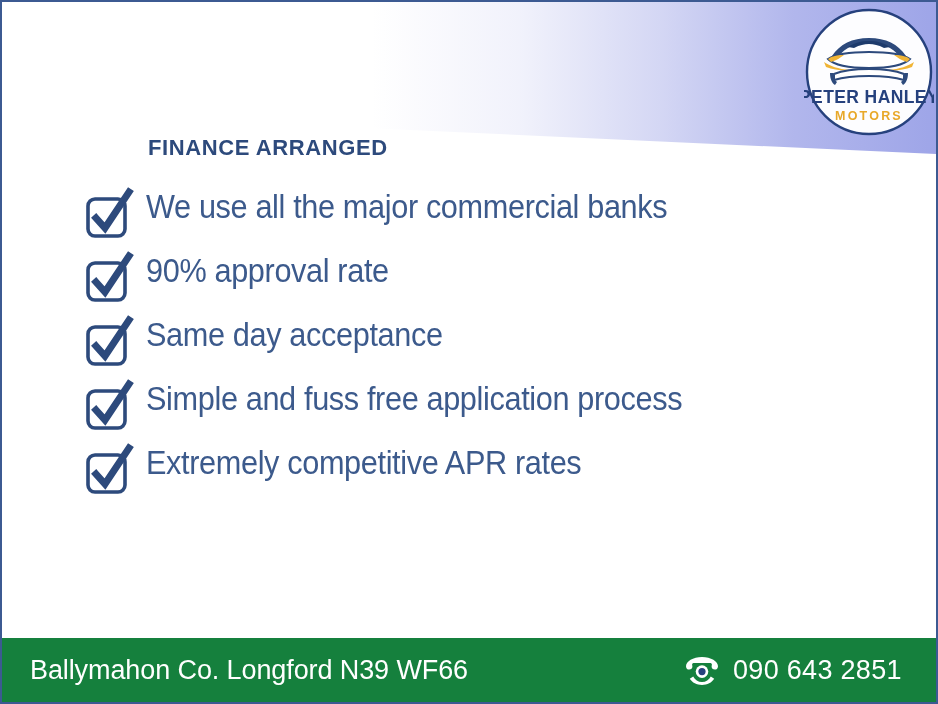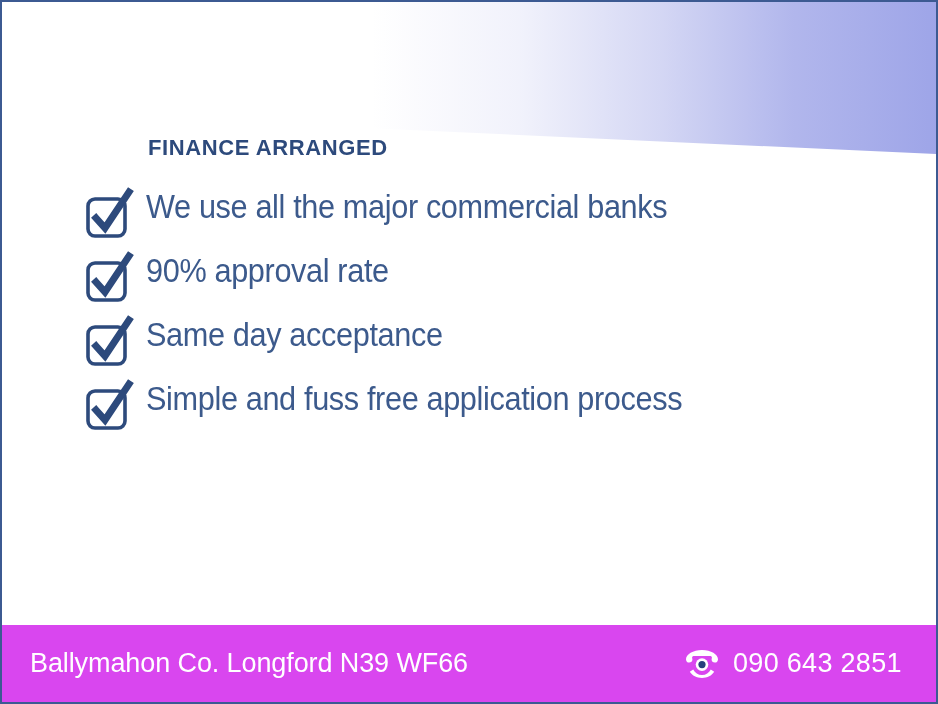--- a/index.html
+++ b/index.html
@@ -98,22 +98,22 @@
     transform: scaleX(0.93);
     transform-origin: left center;
   }
 
   
   .footer {
     position: absolute;
     left: 0;
     right: 0;
     bottom: 0;
-    height: 77px;
-    background: #d946ef;
+    height: 64px;
+    background: #15803d;
     display: flex;
     align-items: center;
   }
   .addr {
     position: absolute;
     left: 28px;
     color: #ffffff;
     font-size: 27px;
     letter-spacing: -0.1px;
     font-family: "Liberation Sans", sans-serif;
@@ -139,20 +139,39 @@
     white-space: nowrap;
   }
 </style>
 </head>
 <body>
 
 <div id="poster">
 
   <div class="wedge"></div>
 
+  <div class="logo">
+    <svg viewBox="0 0 130 130" xmlns="http://www.w3.org/2000/svg">
+      <circle cx="65" cy="65" r="62" fill="#fdfdff" stroke="#26417d" stroke-width="2.4"></circle>
+      <g>
+        <path d="M28 49 C36 37 48 31 65 31 C82 31 94 37 102 49 L96 50 C88 40 79 36 65 36 C51 36 42 40 34 50 Z" fill="#2d4a7c"></path>
+        <path d="M44 40 C52 35 58 34 65 34 C72 34 78 35 86 40 L80 41 C74 38 70 37 65 37 C60 37 56 38 50 41 Z" fill="#1d3a6b"></path>
+        <path d="M24 52 C30 48 40 45 65 45 C90 45 100 48 106 52 C100 58 88 61 65 61 C42 61 30 58 24 52 Z" fill="#ffffff" stroke="#2d4a7c" stroke-width="2"></path>
+        <path d="M24 52 C28 49 33 48 40 48 C36 51 33 53 27 55 Z" fill="#f0b435"></path>
+        <path d="M106 52 C102 49 97 48 90 48 C94 51 97 53 103 55 Z" fill="#f0b435"></path>
+        <path d="M20 55 C26 59 34 62 46 63 C40 64 30 63 22 60 Z" fill="#f0b435"></path>
+        <path d="M110 55 C104 59 96 62 84 63 C90 64 100 63 108 60 Z" fill="#f0b435"></path>
+        <path d="M30 67 C40 63 50 62 65 62 C80 62 90 63 100 67 L100 73 C90 70 80 69 65 69 C50 69 40 70 30 73 Z" fill="#ffffff" stroke="#2d4a7c" stroke-width="2"></path>
+        <path d="M26 66 C26 72 28 76 31 78 L33 75 C30 73 29 70 29 66 Z" fill="#2d4a7c"></path>
+        <path d="M104 66 C104 72 102 76 99 78 L97 75 C100 73 101 70 101 66 Z" fill="#2d4a7c"></path>
+      </g>
+      <text x="65" y="96" text-anchor="middle" font-family="Liberation Sans, sans-serif" font-size="17.5" font-weight="bold" fill="#26417d" letter-spacing="0.4">PETER HANLEY</text>
+      <text x="65" y="113" text-anchor="middle" font-family="Liberation Sans, sans-serif" font-size="12.5" font-weight="bold" fill="#e8a829" letter-spacing="2.2">MOTORS</text>
+    </svg>
+  </div>
 
   <div class="headline">FINANCE ARRANGED</div>
 
   <div class="features">
 
     <div class="feature">
       <span class="cbox">
         <svg viewBox="0 0 50 50" xmlns="http://www.w3.org/2000/svg">
           <rect x="4" y="9" width="37" height="37" rx="7" ry="7" fill="none" stroke="#2d4a7c" stroke-width="3.6"></rect>
           <path d="M12 28 L21 38 L45 2" fill="none" stroke="#2d4a7c" stroke-width="7" stroke-linecap="square" stroke-linejoin="miter"></path>
@@ -184,20 +203,29 @@
     <div class="feature">
       <span class="cbox">
         <svg viewBox="0 0 50 50" xmlns="http://www.w3.org/2000/svg">
           <rect x="4" y="9" width="37" height="37" rx="7" ry="7" fill="none" stroke="#2d4a7c" stroke-width="3.6"></rect>
           <path d="M12 28 L21 38 L45 2" fill="none" stroke="#2d4a7c" stroke-width="7" stroke-linecap="square" stroke-linejoin="miter"></path>
         </svg>
       </span>
       <span class="ftext">Simple and fuss free application process</span>
     </div>
 
+    <div class="feature">
+      <span class="cbox">
+        <svg viewBox="0 0 50 50" xmlns="http://www.w3.org/2000/svg">
+          <rect x="4" y="9" width="37" height="37" rx="7" ry="7" fill="none" stroke="#2d4a7c" stroke-width="3.6"></rect>
+          <path d="M12 28 L21 38 L45 2" fill="none" stroke="#2d4a7c" stroke-width="7" stroke-linecap="square" stroke-linejoin="miter"></path>
+        </svg>
+      </span>
+      <span class="ftext">Extremely competitive APR rates</span>
+    </div>
 
 
   </div>
 
   <div class="footer">
     <div class="addr">Ballymahon Co. Longford N39 WF66</div>
     <div class="phone-group">
       <svg class="phone-icon" viewBox="0 0 36 30" xmlns="http://www.w3.org/2000/svg">
         <path d="M18 2 C9 2 2 6.5 2 11.2 C2 13.2 3.2 14.6 5.2 14.6 C7.1 14.6 8.4 13.4 8.4 11.6
                  C8.4 10.6 8.1 10 8.1 9.4 C8.1 8.6 8.9 8 10.2 8 L25.8 8 C27.1 8 27.9 8.6 27.9 9.4

